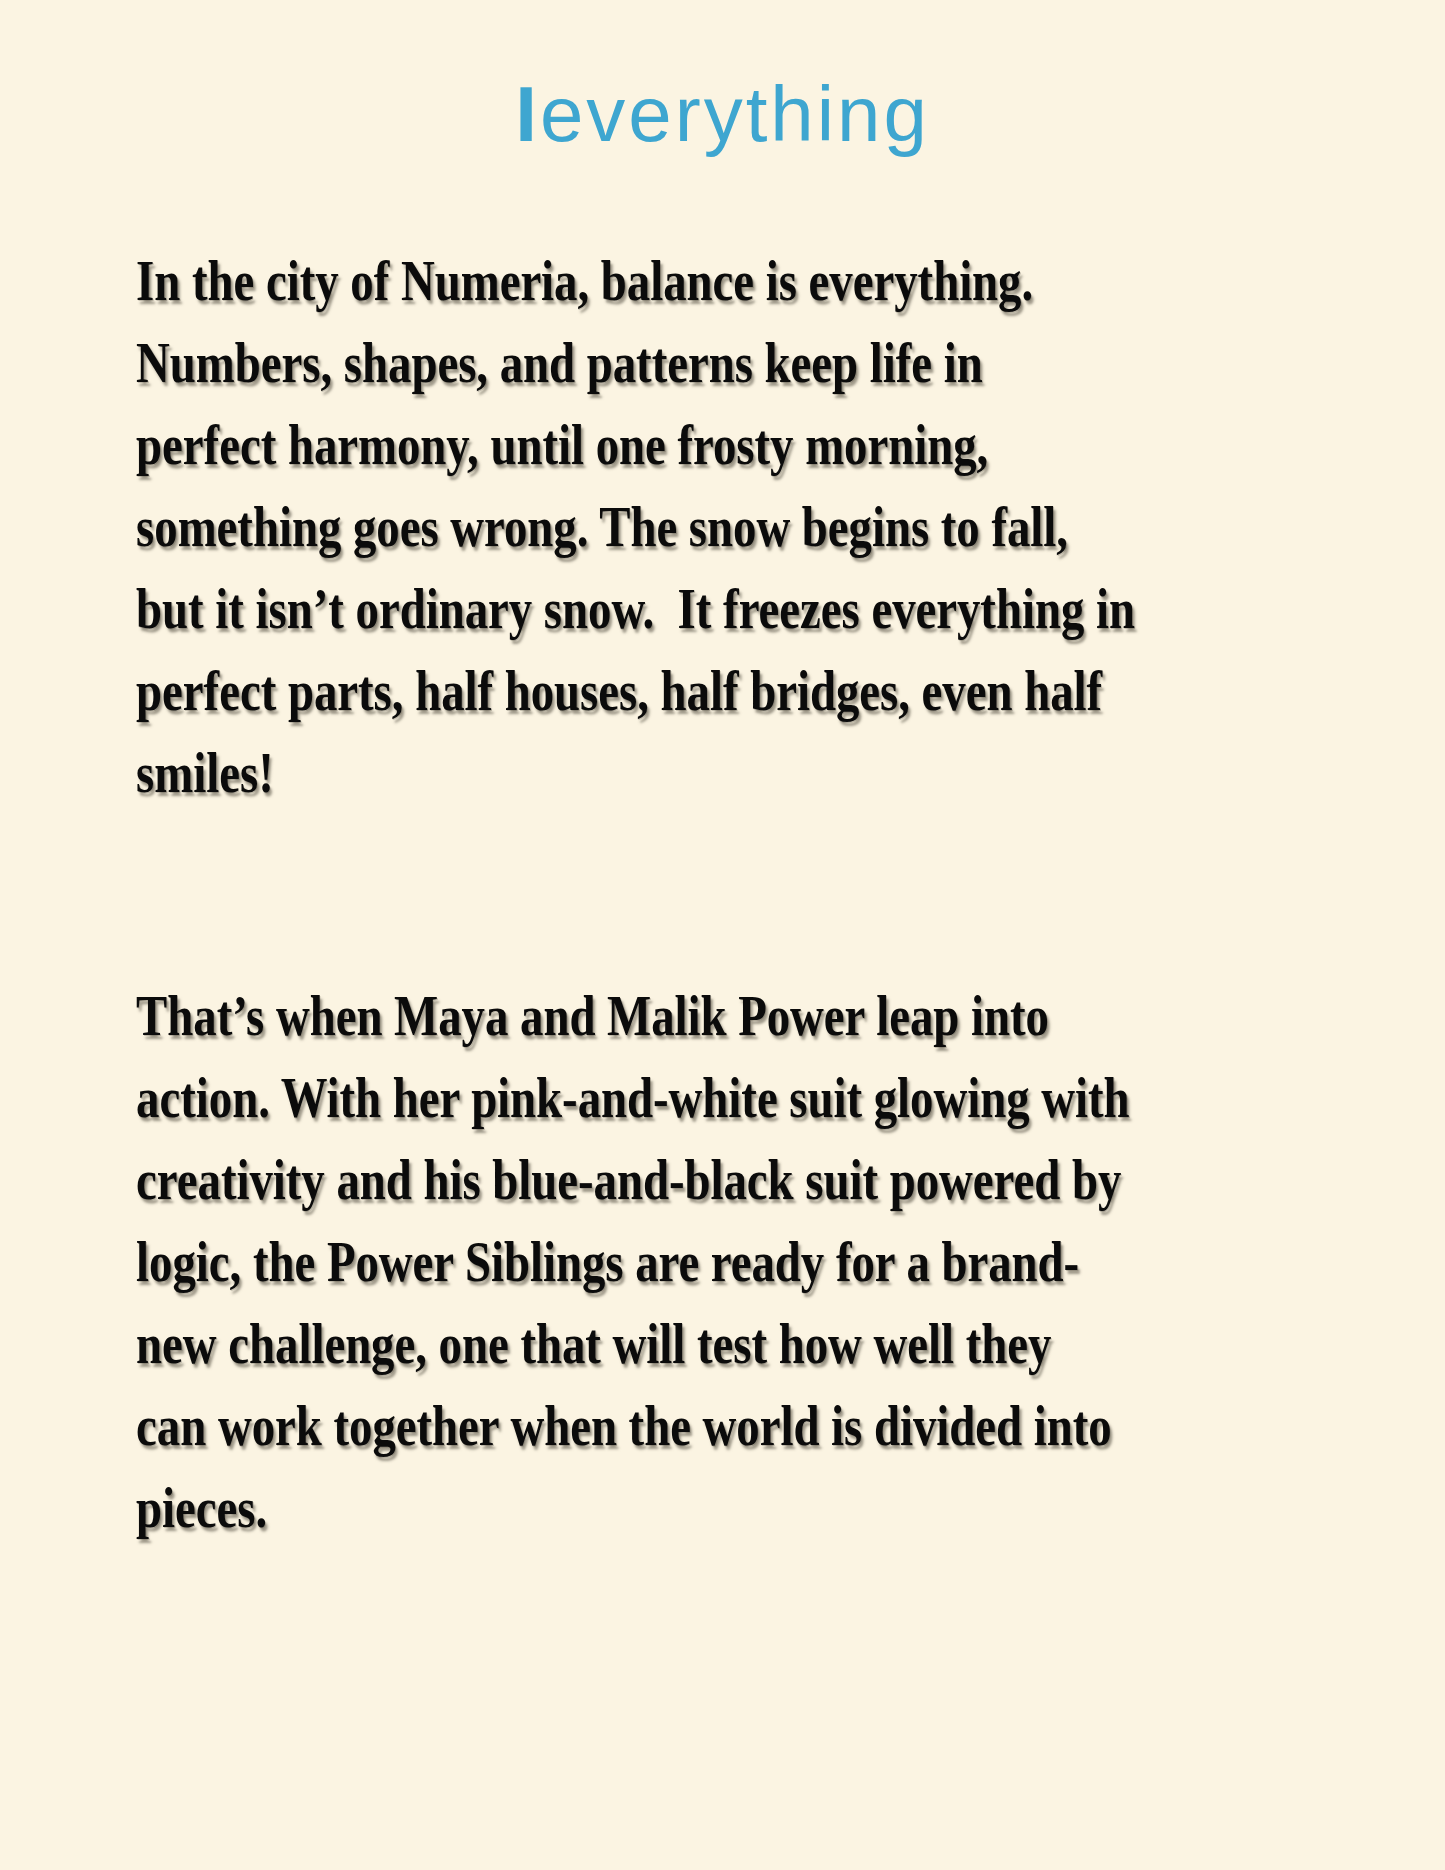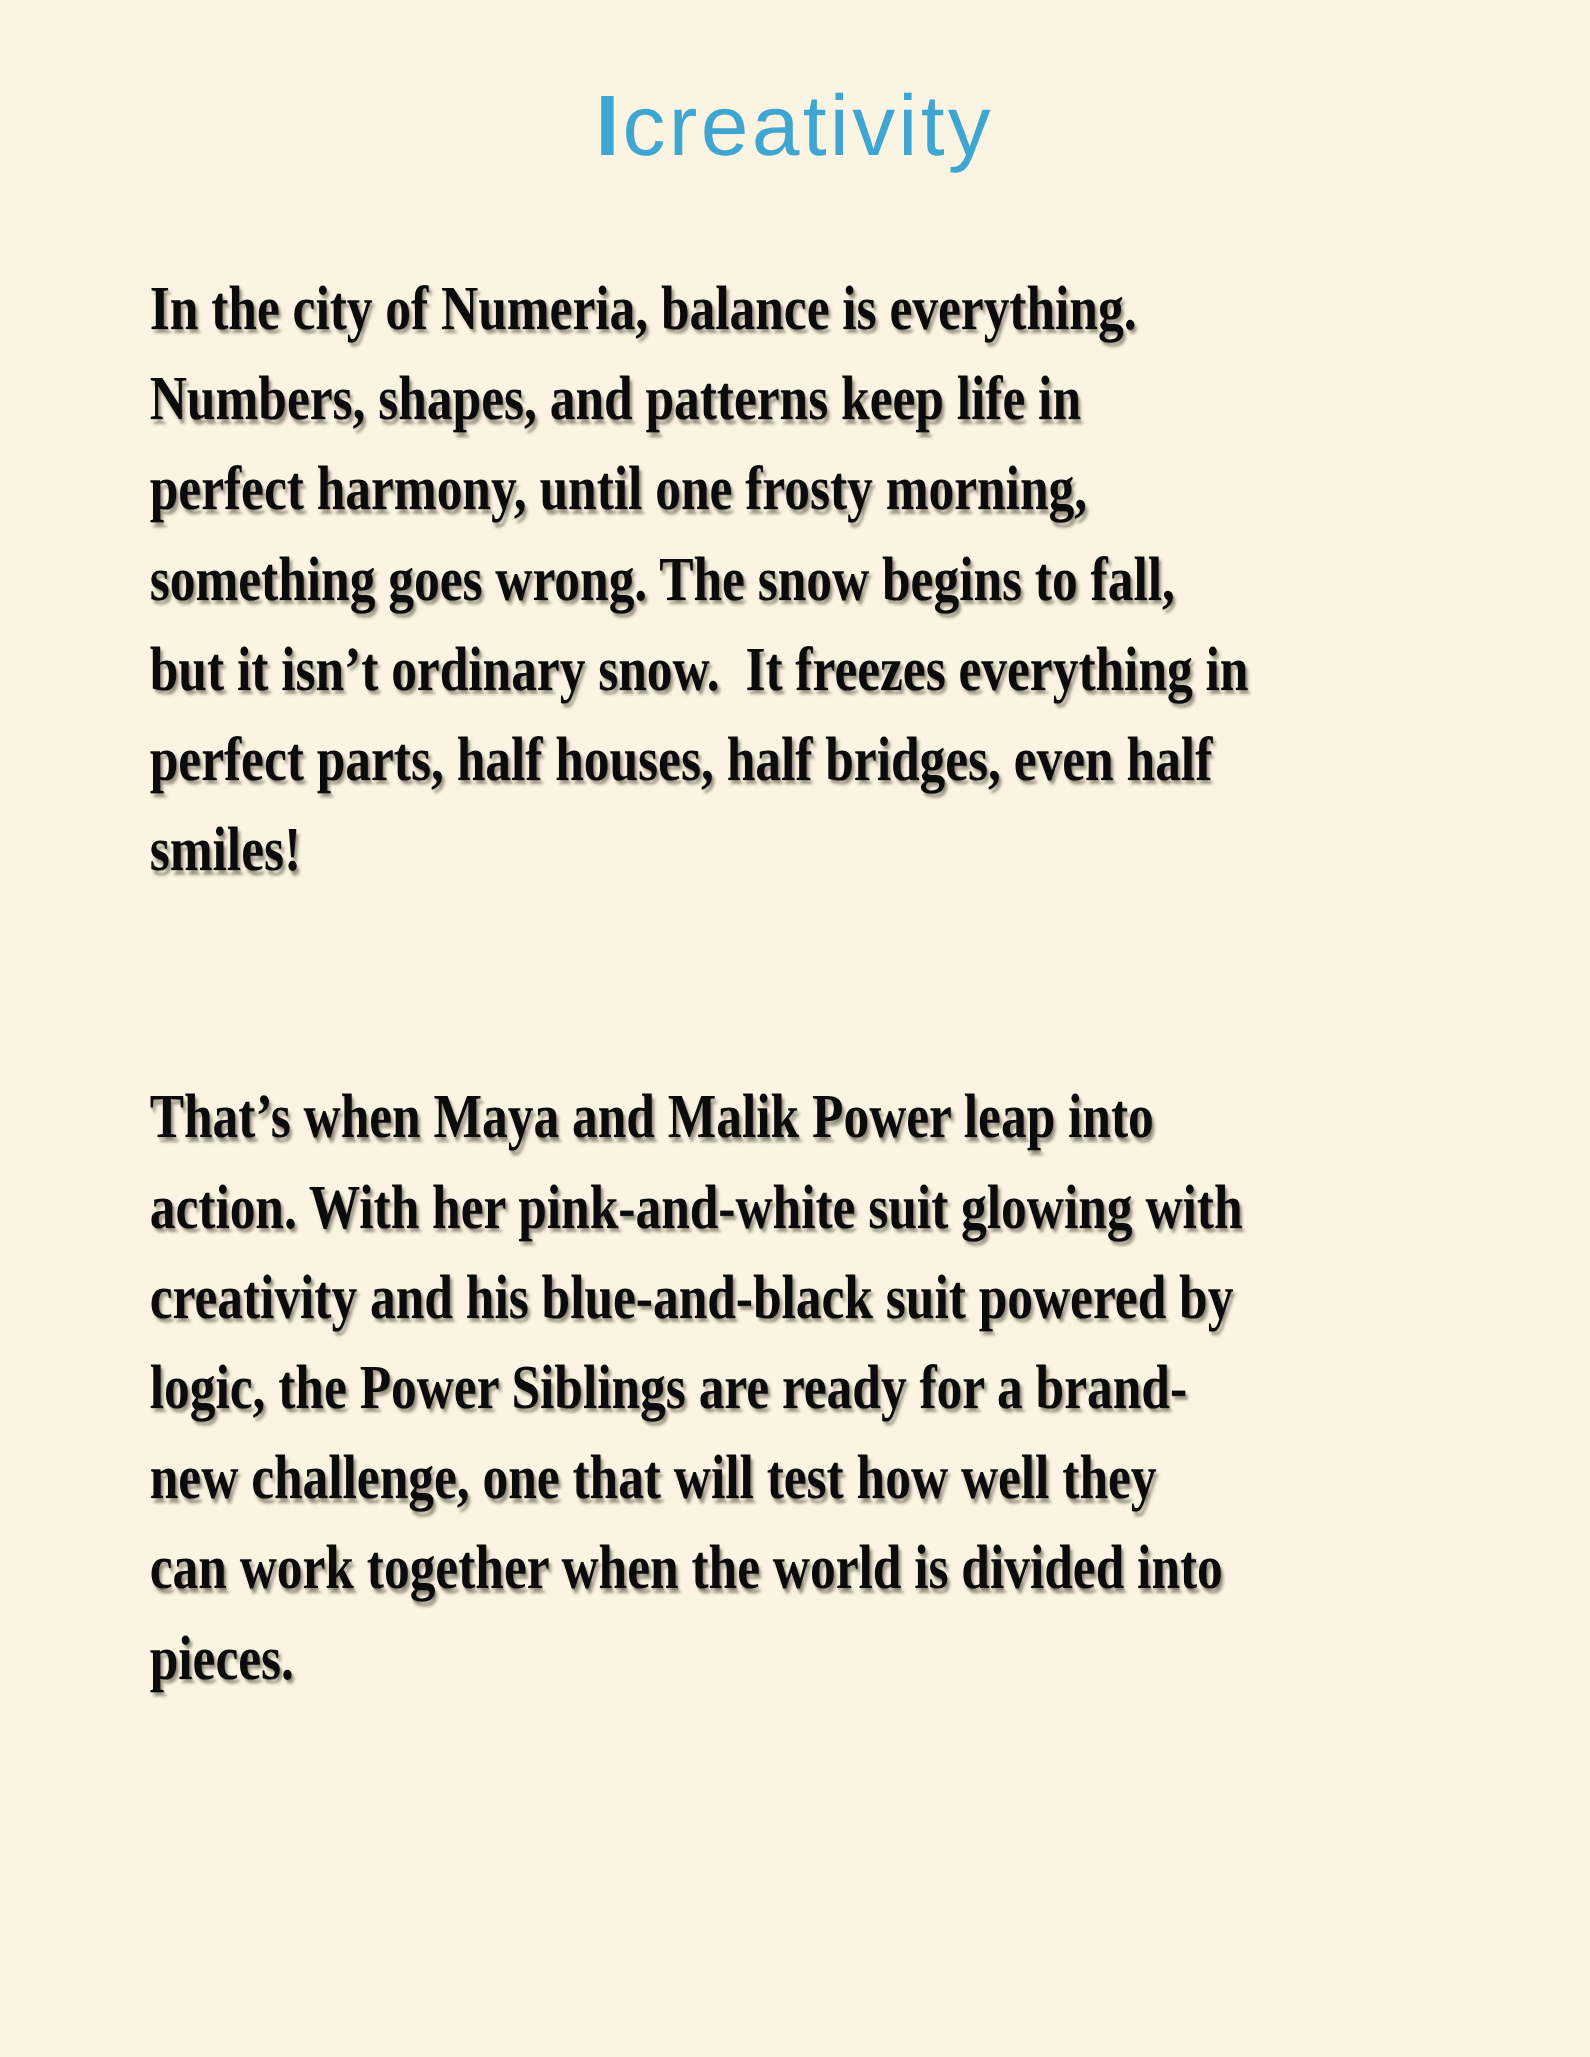--- a/index.html
+++ b/index.html
@@ -48,21 +48,21 @@
   .text-line {
     white-space: pre;
     text-shadow: 3px 4px 3px rgba(82, 76, 64, 0.55), 1px 1px 0 rgba(120, 114, 100, 0.35);
   }
 </style>
 </head>
 <body>
 
 <div class="page">
 
-  <h1 class="title"><span class="initial">I</span><span>creativity</span></h1>
+  <h1 class="title"><span class="initial">I</span><span>everything</span></h1>
 
   <div class="paragraph first body-text">
     <div class="text-line">In the city of Numeria, balance is everything.</div>
     <div class="text-line">Numbers, shapes, and patterns keep life in</div>
     <div class="text-line">perfect harmony, until one frosty morning,</div>
     <div class="text-line">something goes wrong. The snow begins to fall,</div>
     <div class="text-line">but it isn’t ordinary snow.  It freezes everything in</div>
     <div class="text-line">perfect parts, half houses, half bridges, even half</div>
     <div class="text-line">smiles!</div>
   </div>

